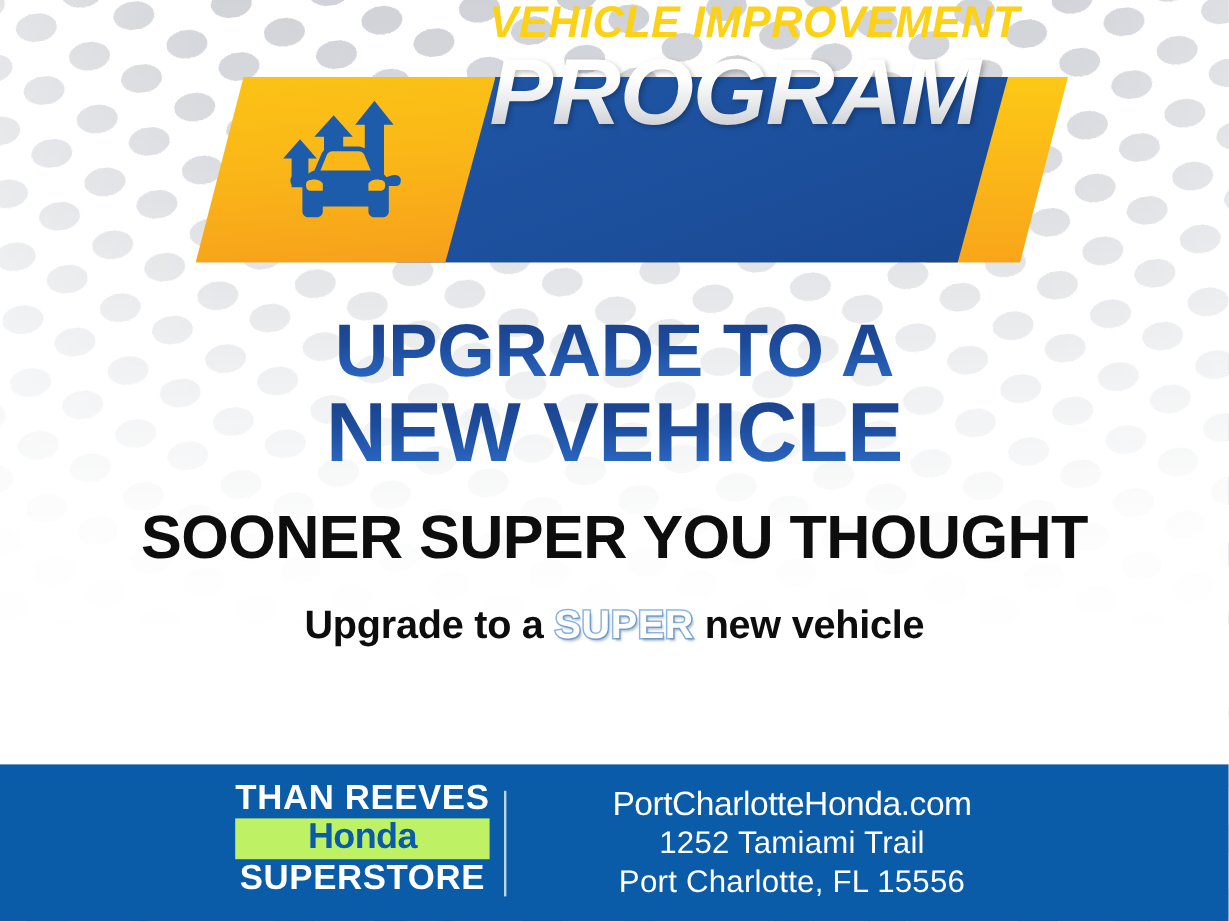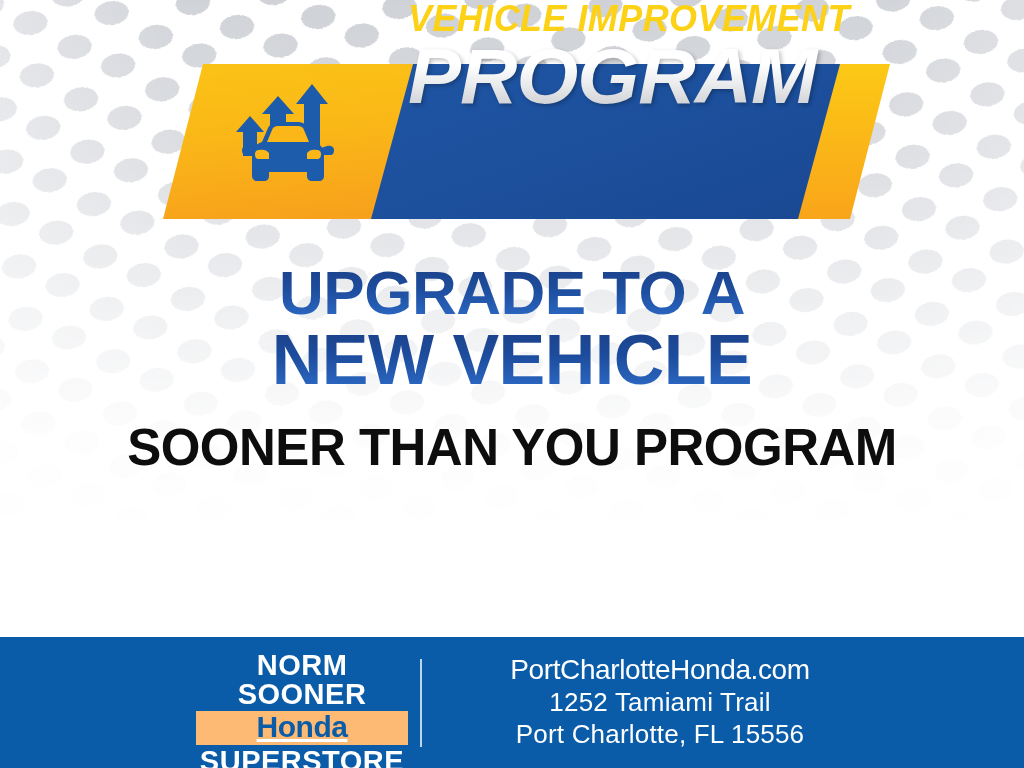--- a/index.html
+++ b/index.html
@@ -222,24 +222,23 @@
     color: #ffffff;
   }
   .logo-norm {
     font-family: "Liberation Sans Narrow", "Liberation Sans", sans-serif;
     font-weight: bold;
     font-size: 29px;
     line-height: 1;
     letter-spacing: 0.5px;
   }
   .logo-honda-box {
-    background: #fdba74;
+    background: #bef264;
     margin: 2px 0 2px 0;
     padding: 1px 0 2px 0;
-    text-decoration: underline;
   }
   .logo-honda {
     font-family: "Liberation Sans", sans-serif;
     font-weight: bold;
     font-size: 30px;
     line-height: 1.02;
     color: #0a5ca8;
     letter-spacing: -0.5px;
   }
   .logo-superstore {
@@ -319,30 +318,35 @@
   <div class="banner-text">
     <div class="line-vehicle">VEHICLE IMPROVEMENT</div>
     <div class="line-program">PROGRAM</div>
   </div>
 
   <div class="headline">
     <div class="headline-line headline-l1">UPGRADE TO A</div>
     <div class="headline-line headline-l2">NEW VEHICLE</div>
   </div>
 
-  <div class="subhead">SOONER THAN YOU PROGRAM</div>
+  <div class="subhead">SOONER SUPER YOU THOUGHT</div>
 
   <div class="body-copy">
+    <div>
+      <span>Upgrade to a</span>
+      <span class="super-word">SUPER</span>
+      <span>new vehicle</span>
+    </div>
   </div>
 
   <div class="footer">
     <div class="footer-divider"></div>
 
     <div class="logo">
-      <div class="logo-norm">NORM SOONER</div>
+      <div class="logo-norm">THAN REEVES</div>
       <div class="logo-honda-box">
         <div class="logo-honda">Honda</div>
       </div>
       <div class="logo-superstore">SUPERSTORE</div>
 
     </div>
 
     <div class="contact">
       <div class="contact-site">PortCharlotteHonda.com</div>
       <div class="contact-street">1252 Tamiami Trail</div>

